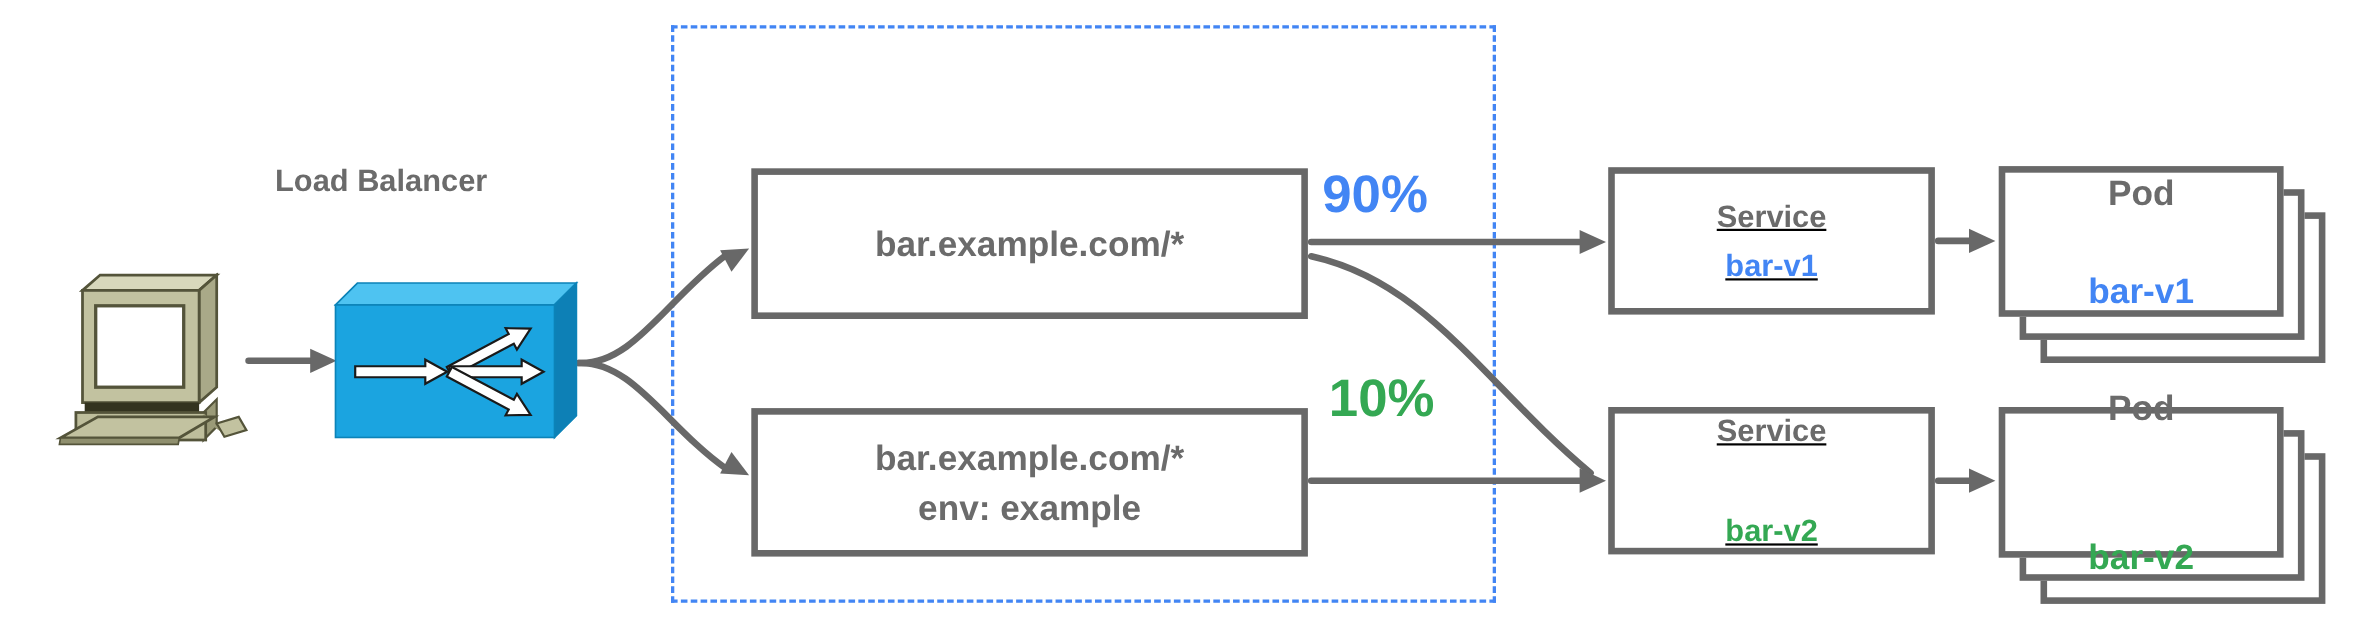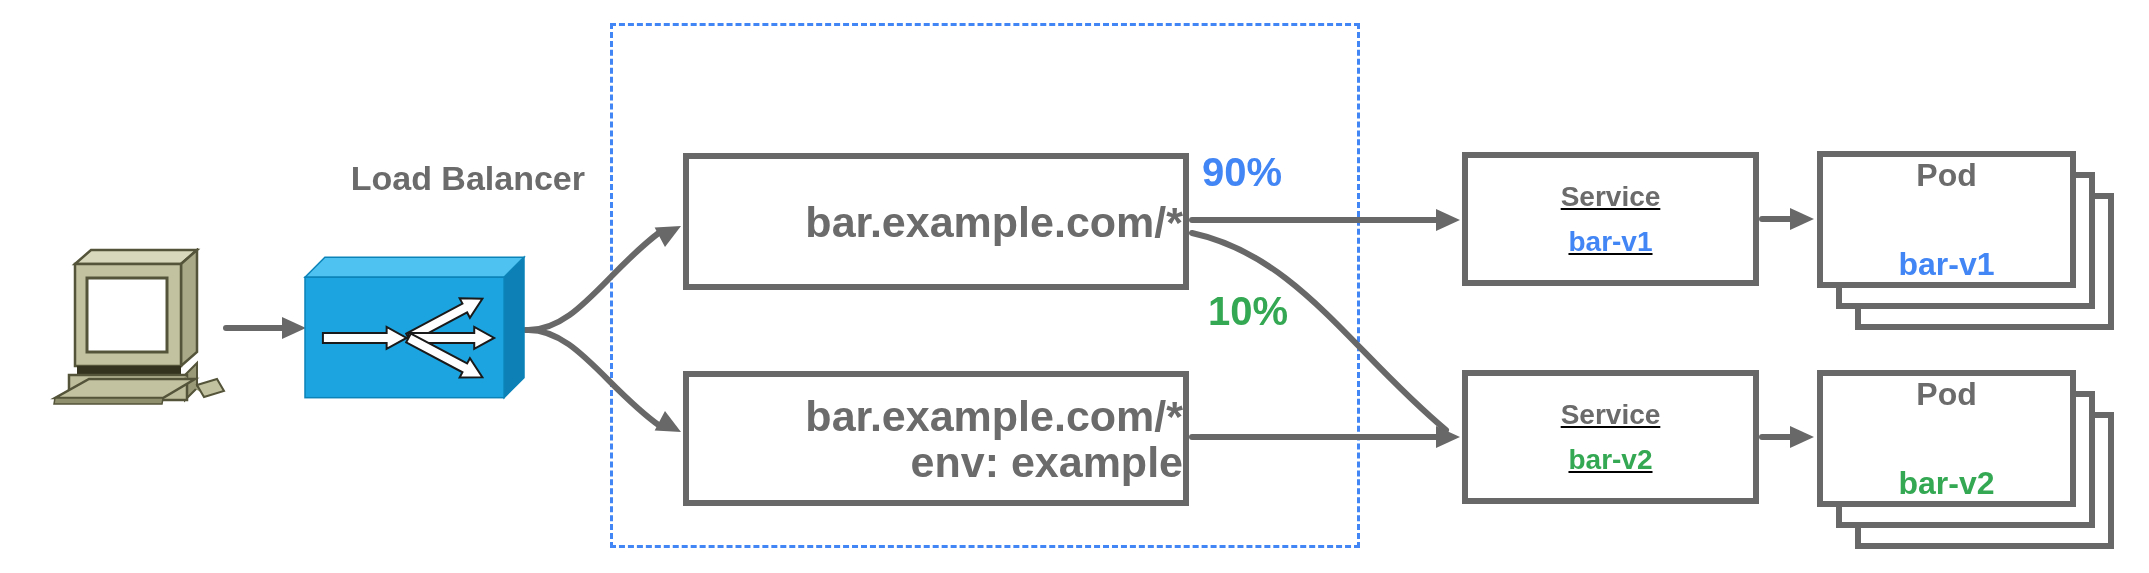--- a/index.html
+++ b/index.html
@@ -7,58 +7,58 @@
     position:relative;
     width:2149px;height:573px;
     background:#ffffff;
     font-family:"Liberation Sans", sans-serif;
     overflow:hidden;
   }
   .abs{position:absolute;box-sizing:border-box;}
   
   .lbl-gray{color:#6b6b6b;font-weight:700;}
   .lbl-blue{color:#4285F4;font-weight:700;}
-  .lbl-green{color:#34A853;font-weight:700;}
-  .lb-label{left:250px;top:159px;width:335px;text-align:right;font-size:34px;line-height:38px;}
+  .lbl-green{color:#34A853;font-weight:700;margin-top:46px;}
+  .lb-label{left:250px;top:146px;width:335px;text-align:left;font-size:28px;line-height:38px;}
   
   .httproute-group{
     left:610px;top:23px;width:750px;height:525px;
     border:3px dashed #4285F4;
     z-index:1;
   }
   .httproute-title{
     left:760px;top:26px;width:450px;
     text-align:center;font-size:33px;line-height:47px;
     z-index:4;
   }
   
   .node{
     border:6px solid #686868;background:#ffffff;
     display:flex;flex-direction:column;align-items:center;justify-content:center;
     text-align:center;z-index:3;
   }
-  .rule-box{font-size:43px;line-height:46px;align-items:flex-end;}
+  .rule-box{font-size:32px;line-height:46px;}
   .rule-1{left:683px;top:153px;width:506px;height:137px;}
   .rule-2{left:683px;top:371px;width:506px;height:135px;}
   .svc-box{font-size:28px;line-height:45px;text-decoration:underline;}
   .svc-1{left:1462px;top:152px;width:297px;height:134px;}
   .svc-2{left:1462px;top:370px;width:297px;height:134px;}
   
   .pod-stack{z-index:3;}
   .pod-layer{
     position:absolute;box-sizing:border-box;
     width:259px;height:137px;
     border:6px solid #686868;background:#ffffff;gap:44px;
   }
   .pod-front{
     display:flex;flex-direction:column;align-items:center;justify-content:center;
     text-align:center;font-size:32px;line-height:45px;
   }
   
-  .weight{font-size:40px;z-index:4;}
+  .weight{font-size:48px;z-index:4;}
   .weight-90{left:1202px;top:150px;width:120px;}
   .weight-10{left:1208px;top:289px;width:120px;}
   
   .client-icon{left:45px;top:248px;width:185px;height:160px;z-index:3;}
   .lb-icon{left:303px;top:255px;width:224px;height:145px;z-index:3;}
   
   .connectors{left:0;top:0;width:2149px;height:573px;z-index:2;pointer-events:none;}
 </style>
 </head>
 <body>

